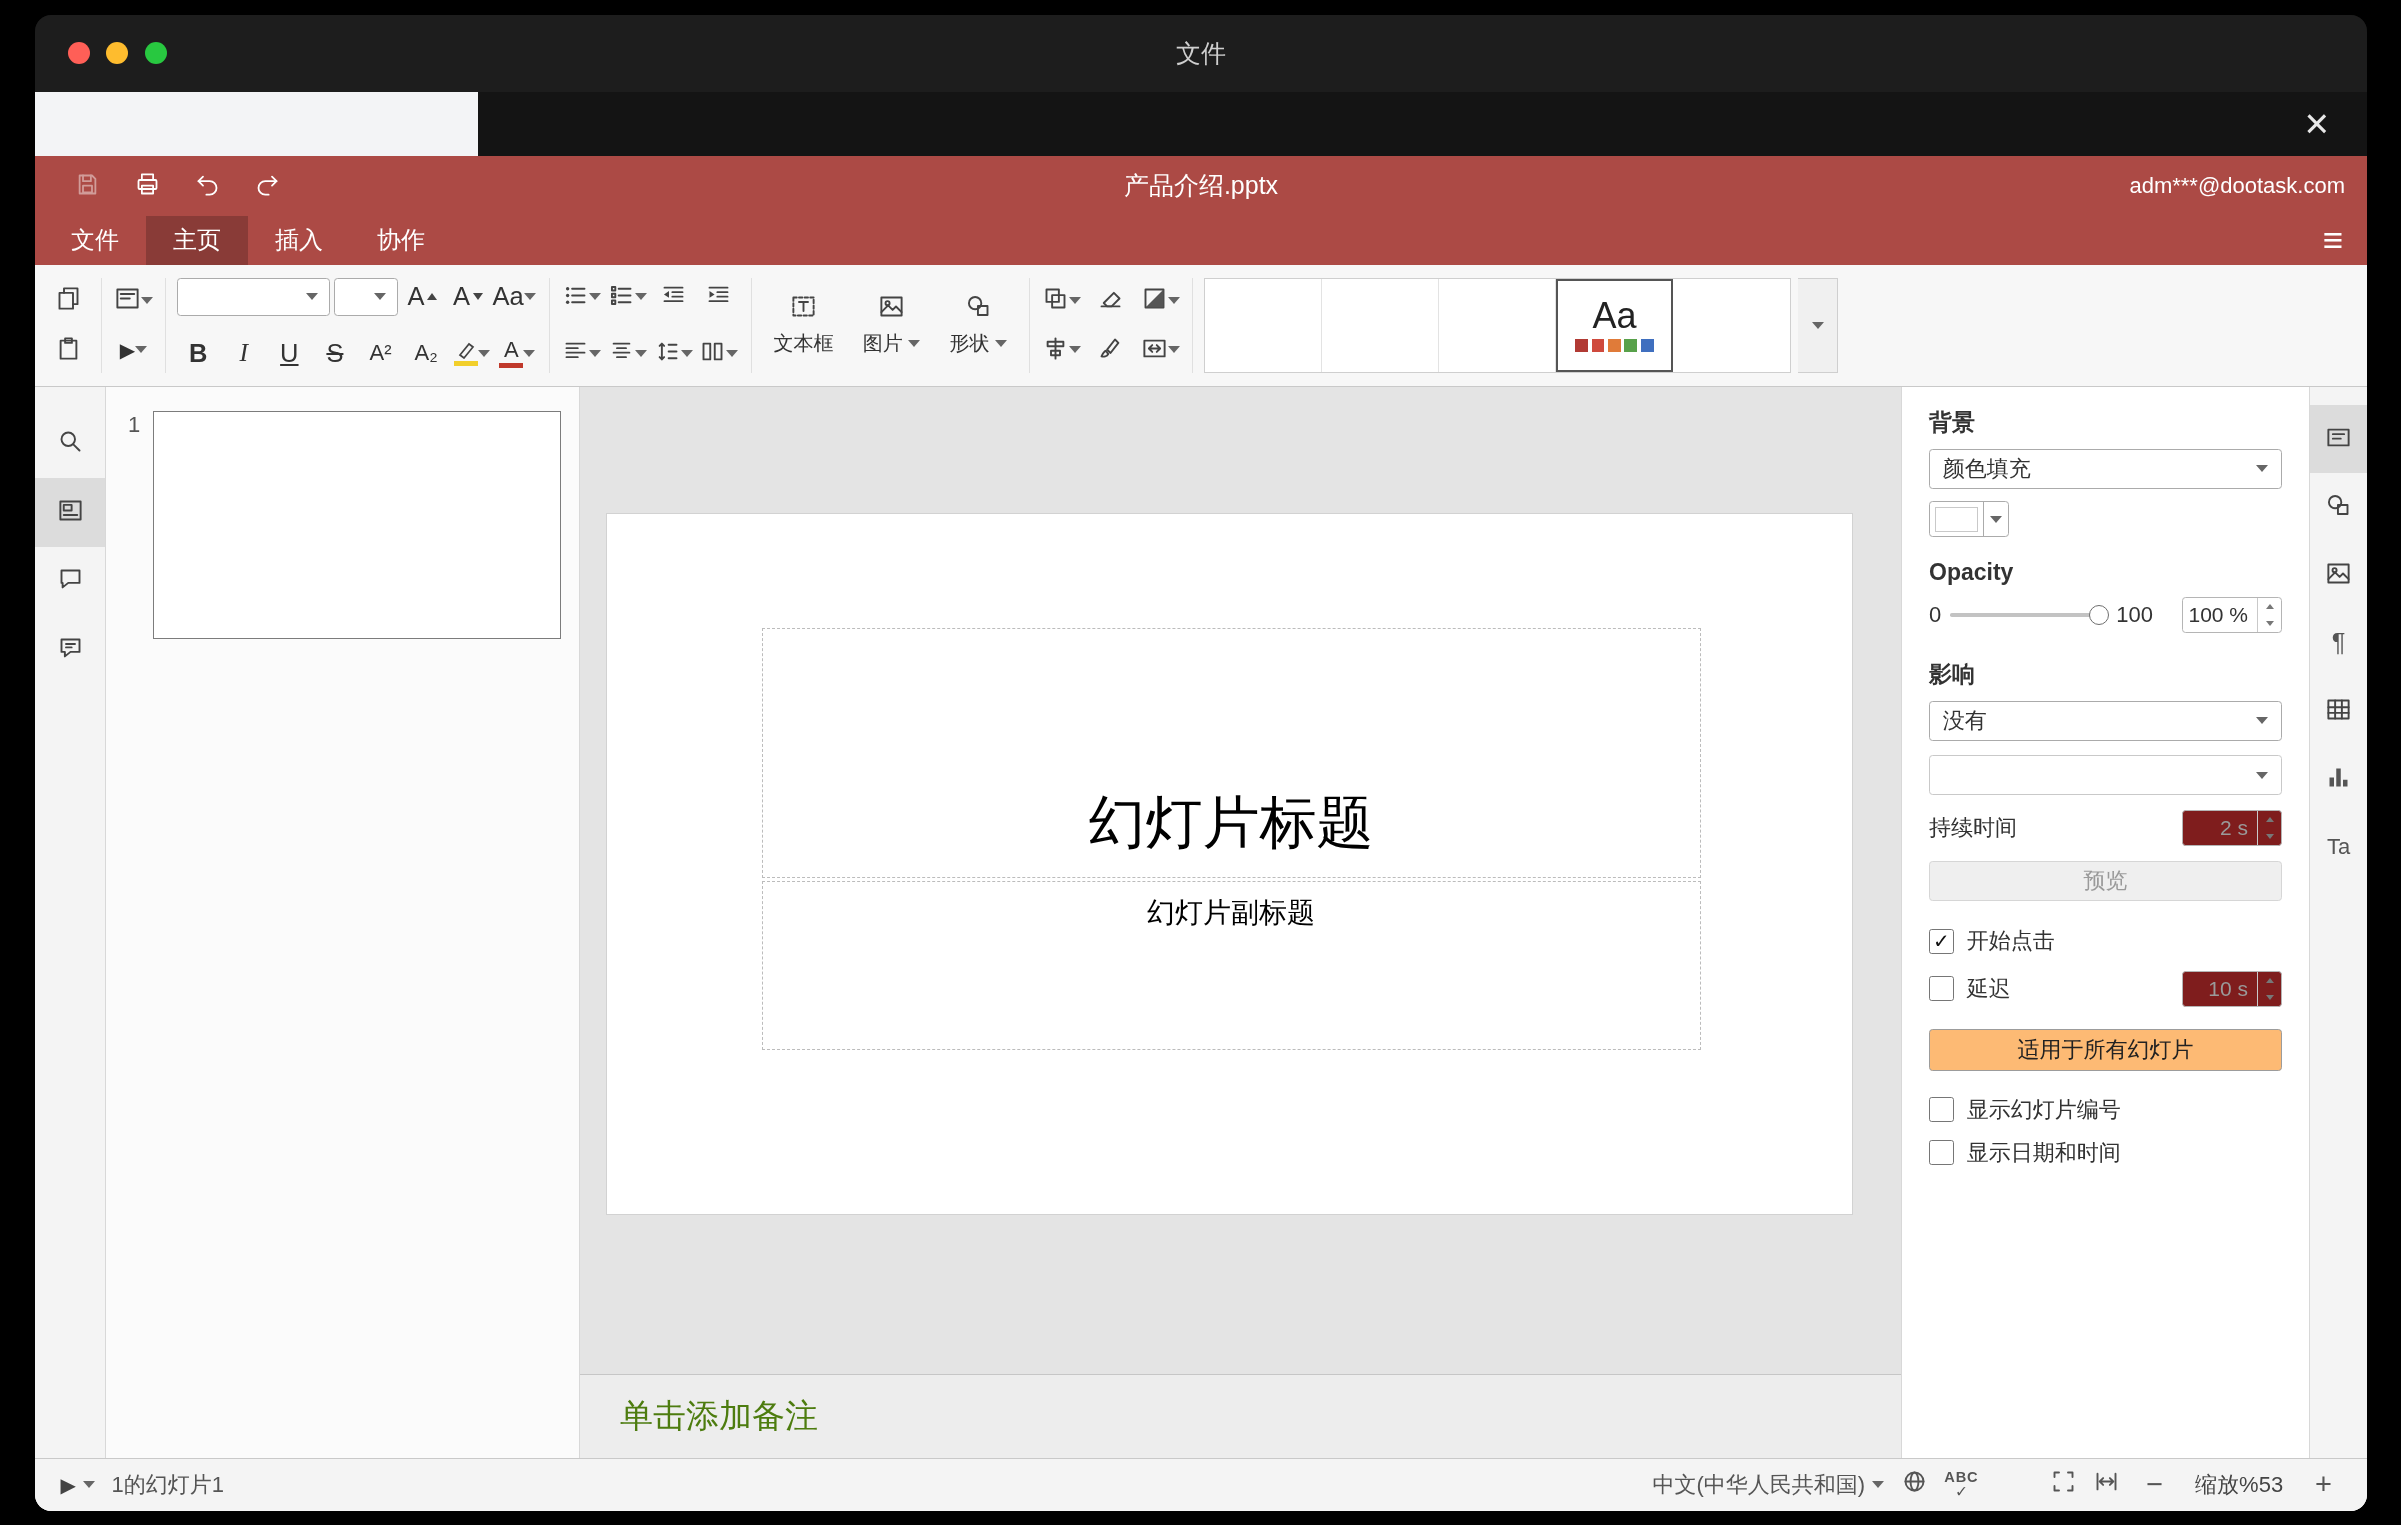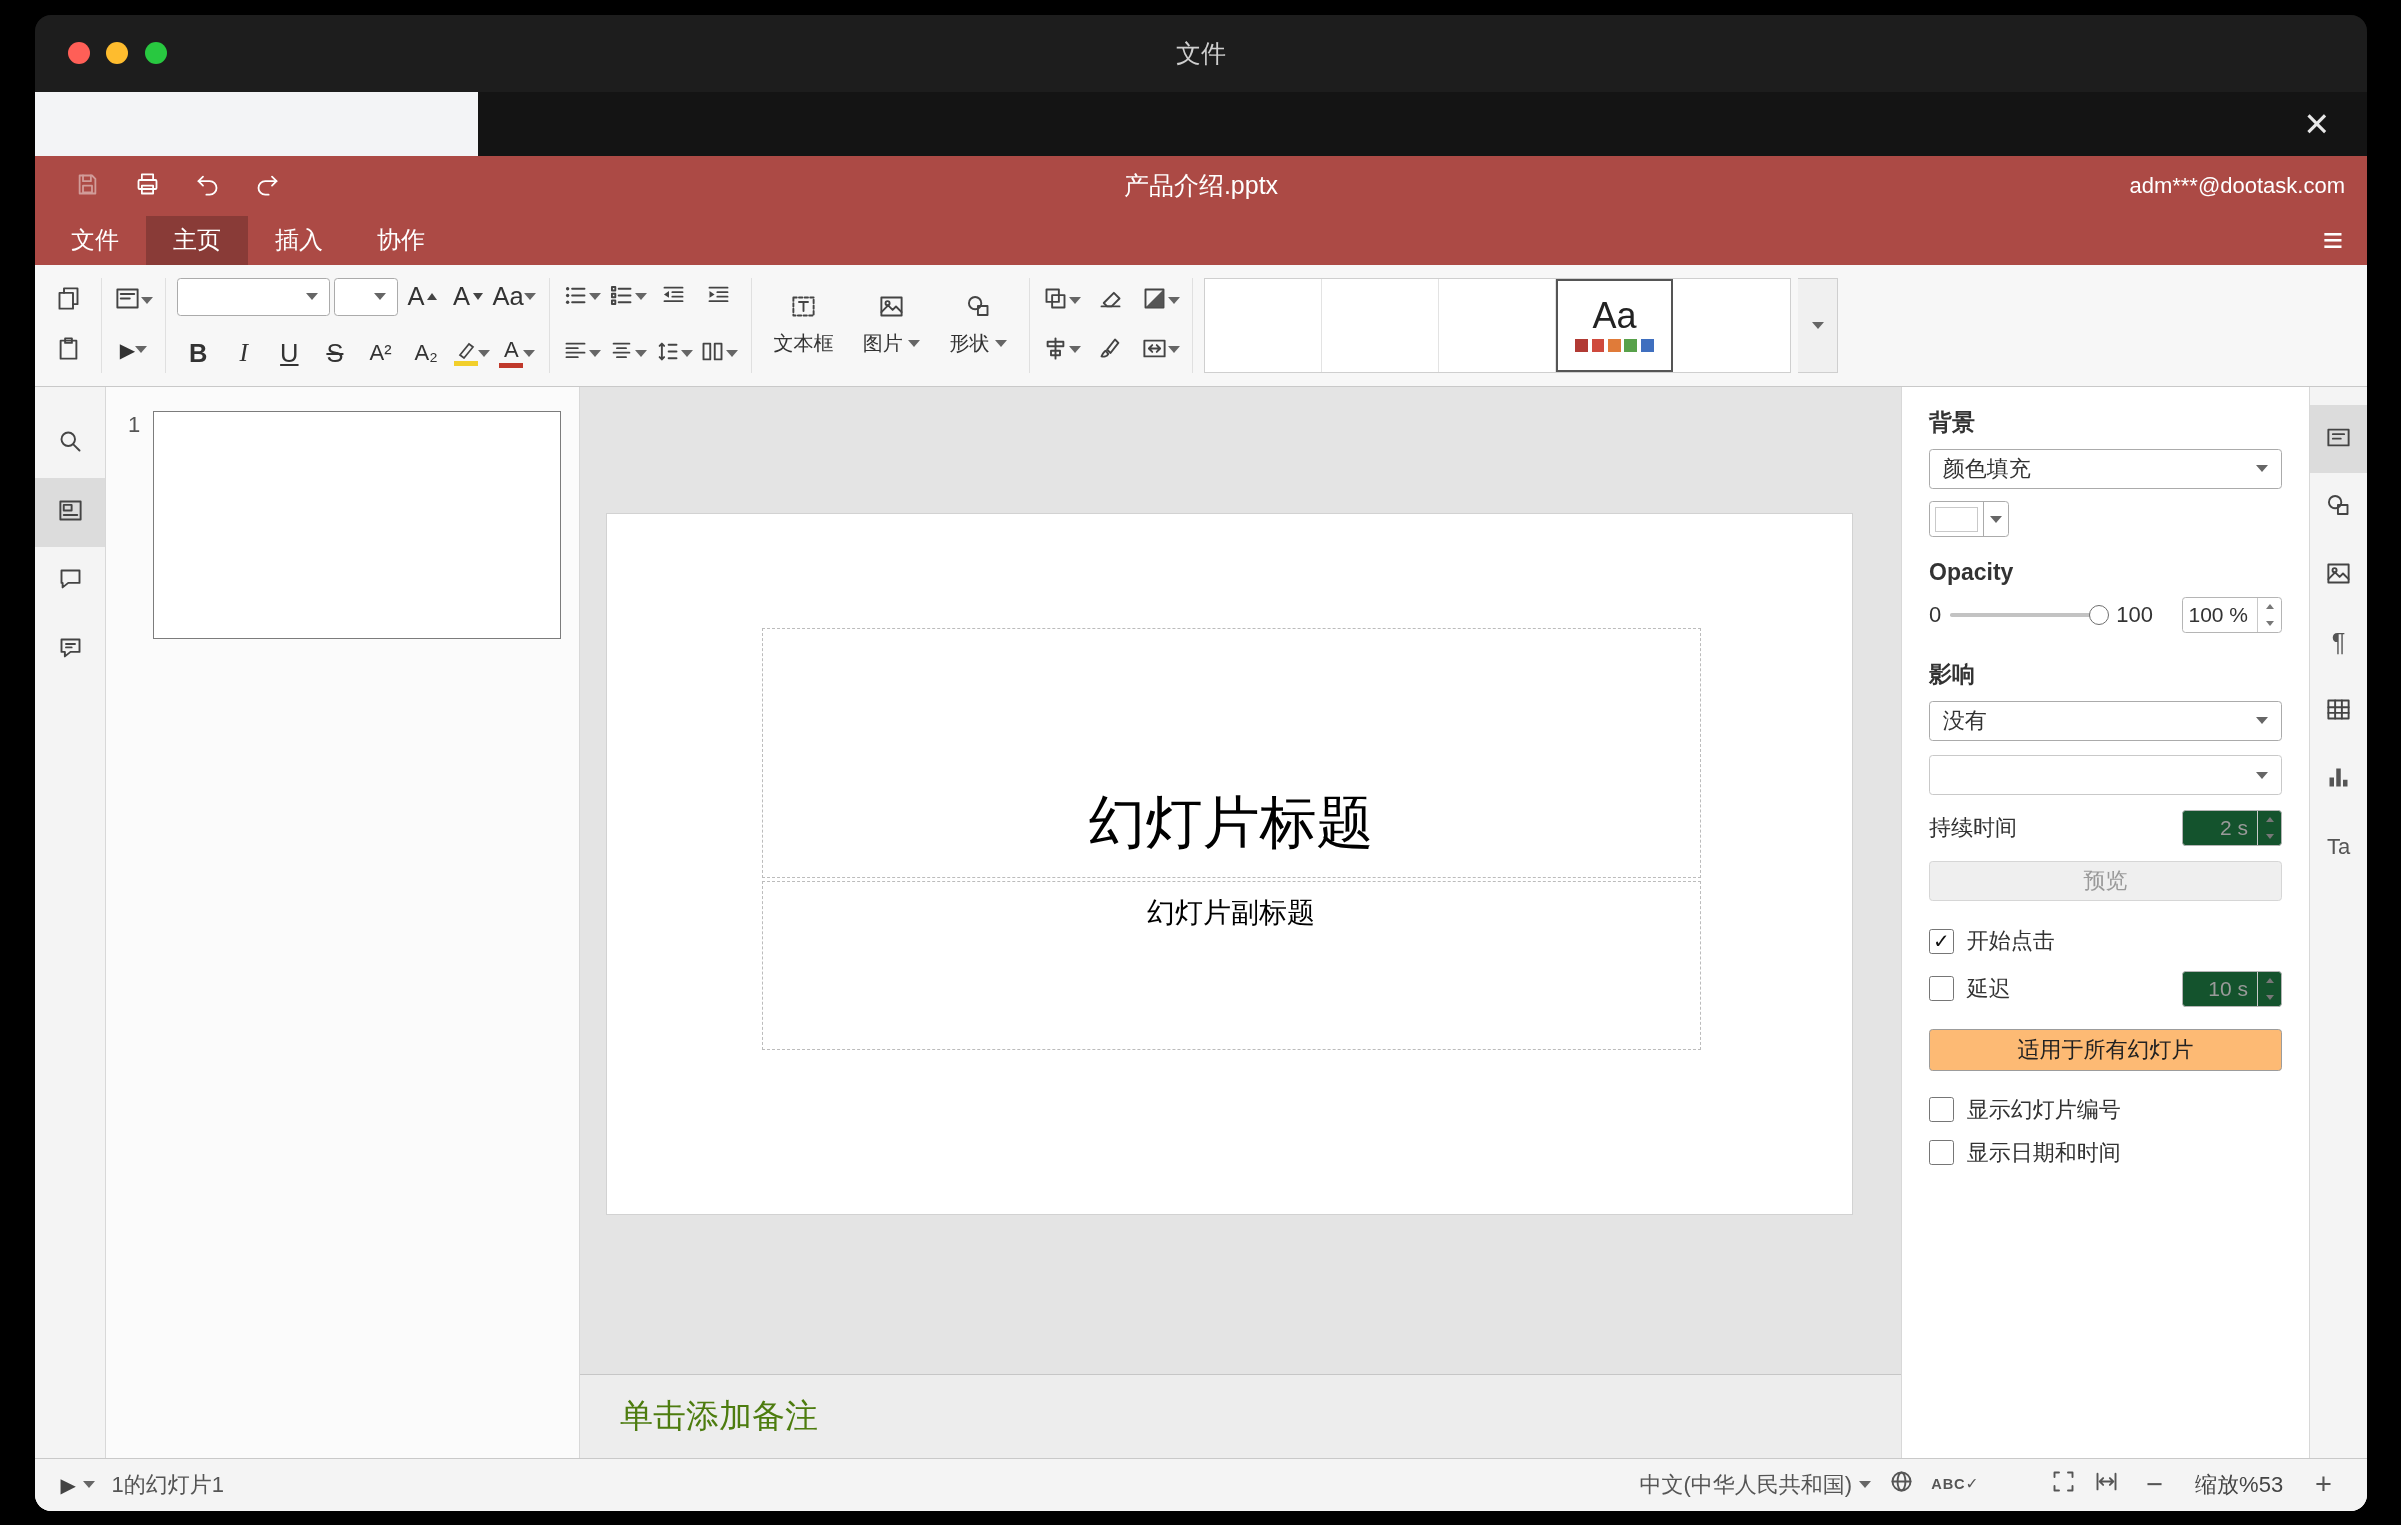--- a/index.html
+++ b/index.html
@@ -85,21 +85,21 @@
   .pselect.disabled{border-color:#c9c9c9;color:#999}
   .colorcombo{width:80px;height:36px;border:0.9px solid #ababab;border-radius:3.6px;background:#fff;display:flex}
   .cc-swatch{flex:1;margin:4.6px;border:0.9px solid #c9c9c9;background:#fff}
   .cc-chev{width:25.5px;border-left:0.9px solid #ababab;display:flex;align-items:center;justify-content:center}
   .row{display:flex;align-items:center;gap:9px}
   .slider{position:relative;width:157px;height:24px;flex:0 0 auto}
   .track{position:absolute;left:0;right:0;top:10px;height:3.6px;background:#c3c3c3;border-radius:1.8px}
   .knob{position:absolute;right:-1.8px;top:1.8px;width:20px;height:20px;border-radius:50%;background:#fff;border:1.8px solid #6e6e6e}
   .spin{width:100px;height:36px;border:0.9px solid #b5b5b5;border-radius:3.6px;background:#fff;display:flex;align-items:center;position:relative;flex:0 0 auto}
   .spin .val{flex:1;text-align:right;padding-right:33px;font-size:21px}
-  .spin.disabled{background:#14532d}
+  .spin.disabled{background:#7f1d1d}
   .spin.disabled .val{color:#9a9a9a}
   .arrows{position:absolute;right:0;top:0;bottom:0;width:24px;border-left:0.9px solid #c9c9c9;display:flex;flex-direction:column}
   .arrows div{flex:1;display:flex;align-items:center;justify-content:center}
   .sarr-up{width:0;height:0;border-left:4.6px solid transparent;border-right:4.6px solid transparent;border-bottom:5.5px solid #777}
   .sarr-dn{width:0;height:0;border-left:4.6px solid transparent;border-right:4.6px solid transparent;border-top:5.5px solid #777}
   .pbtn{width:100%;height:40px;border-radius:3.6px;display:flex;align-items:center;justify-content:center;font-size:22px}
   .pbtn-preview{background:#efefef;border:0.9px solid #d6d6d6;color:#9a9a9a}
   .pbtn-apply{background:#fdba74;border:0.9px solid #9c9c9c;color:#222;height:42px}
   .cb{width:25px;height:25px;border:1.8px solid #767676;border-radius:2.7px;background:#fff;display:flex;align-items:center;justify-content:center;font-size:20px;color:#111;flex:0 0 auto}
   .cbrow{display:flex;align-items:center;gap:12.8px}
@@ -107,21 +107,21 @@
 
   .right-strip{width:58px;background:#f4f4f4;border-left:0.9px solid #d8d8d8;display:flex;flex-direction:column;padding-top:18px;flex:0 0 auto}
   .rs-item{height:68px;display:flex;align-items:center;justify-content:center;color:#555}
   .rs-item.active{background:#dcdcdc}
   .rs-glyph{font-size:25.5px;color:#555}
 
   
   .statusbar{height:53px;background:#f4f4f4;border-top:0.9px solid #c9c9c9;display:flex;align-items:center;padding:0 25.5px;font-size:22px;color:#555;gap:16.4px;flex:0 0 auto}
   .sb-group{display:flex;align-items:center;gap:7.3px}
   .sb-play{font-size:20px;color:#444}
-  .abc{display:flex;flex-direction:row;align-items:center;line-height:1;color:#555}
+  .abc{display:flex;flex-direction:column;align-items:center;line-height:1;color:#555}
   .abc .t{font-size:14.6px;font-weight:bold;letter-spacing:0.9px}
   .abc .c{font-size:15.5px;margin-top:-0.9px}
   .zoom-lbl{color:#444;min-width:100px;text-align:center}
   .zbtn{font-size:29px;color:#555;width:36px;text-align:center}
 </style>
 </head>
 <body>
 
 <div class="screen">
   <div class="window">

